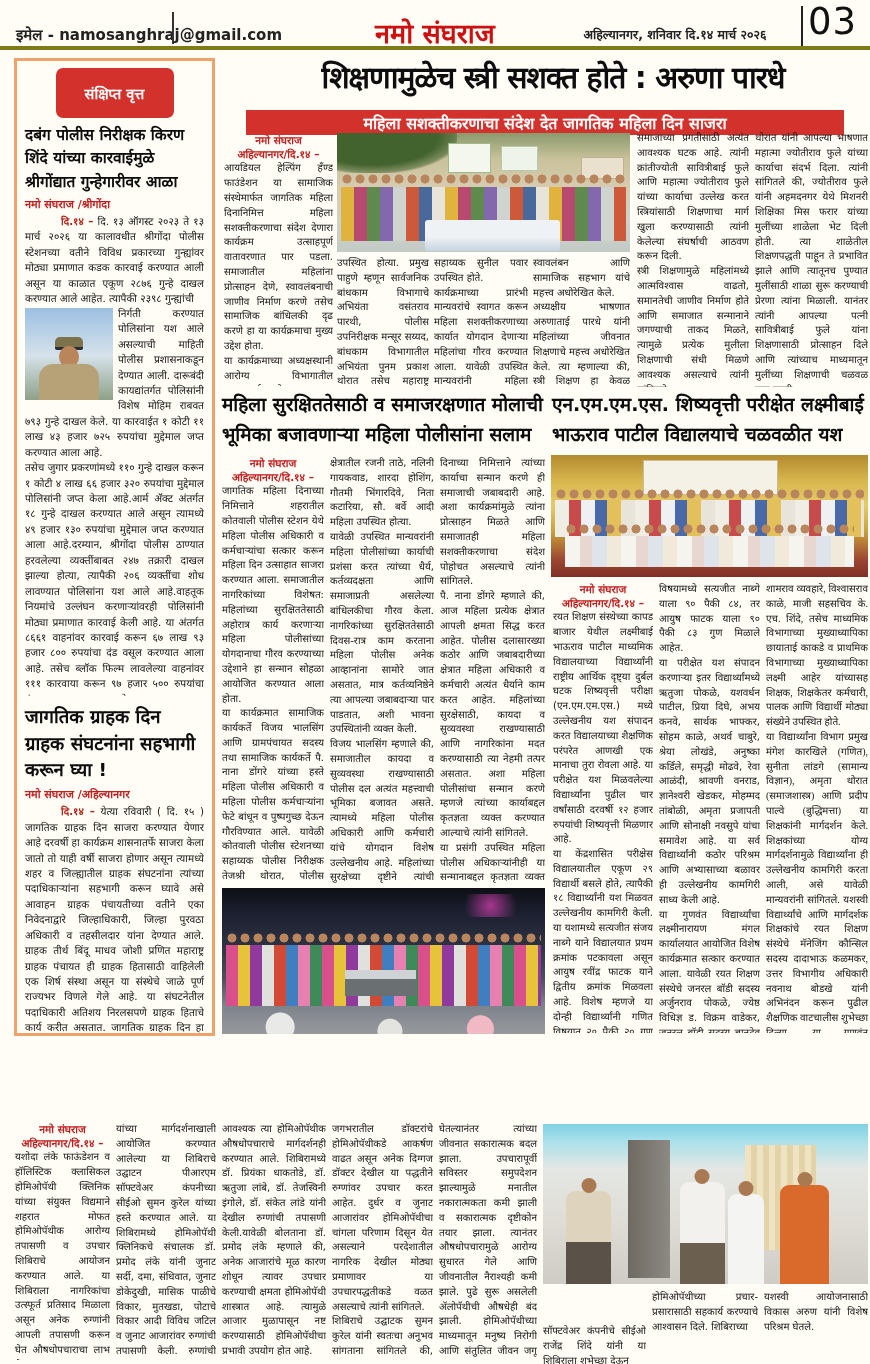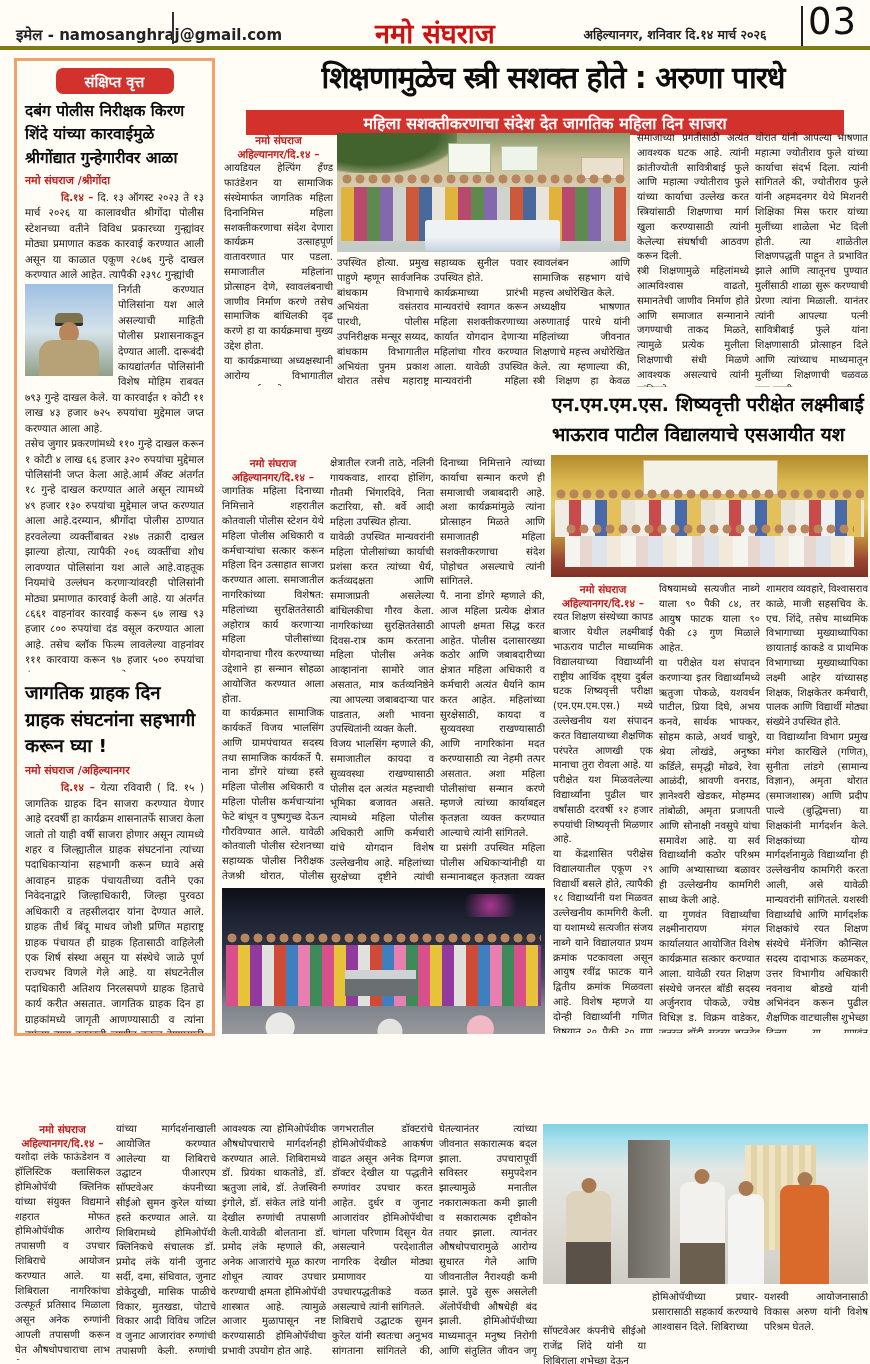--- a/index.html
+++ b/index.html
@@ -21,21 +21,21 @@
   .band{background:#d3312c;color:#fff;font-weight:bold;text-align:center;
         display:flex;align-items:center;justify-content:center;overflow:hidden;}
   .by{ text-align:center;color:#c01f1f;font-weight:bold;font-size:10.5px;line-height:1.35;}
   .coltext{white-space:pre-line;text-align:justify;}
   .col{position:absolute;font-size:10px;line-height:1.48;overflow:hidden;}
   .lead-red{color:#b02418;font-weight:bold;padding-left:36px;}
   
   .sidebar{position:absolute;left:14px;top:58px;width:201px;height:978px;border:3px solid #efa26b;
            box-sizing:border-box;padding:5px 8px;background:#fffdf6;overflow:hidden;}
   .badge{width:118px;margin:2px auto 6px;background:#d3312c;color:#fff;font-weight:bold;
-         font-size:14.5px;text-align:center;border-radius:7px;padding:3px 0;}
+         font-size:14.5px;text-align:center;border-radius:7px;padding:15px 0;}
   .sb-h1{font-size:15.5px;font-weight:bold;line-height:1.5;margin:2px 0 2px;}
   .sb-h2{font-size:18.5px;font-weight:bold;line-height:1.45;margin:8px 0 2px;}
   .sb-by{color:#c01f1f;font-weight:bold;font-size:11px;margin:0 0 3px;}
   .sb-body{font-size:10.3px;line-height:1.5;text-align:justify;overflow:hidden;}
   .sb1-p1{height:92px;}
   .sb1-p2{height:390px;}
   .sb2-body{height:288px;}
   .officer-photo{float:left;width:88px;height:92px;margin:2px 5px 2px 0;position:relative;overflow:hidden;
         background:linear-gradient(180deg,#9dc0e2 0%,#d5e2ea 52%,#8fa089 100%);}
   .off-body{position:absolute;left:14px;bottom:-4px;width:60px;height:40px;border-radius:14px 14px 0 0;background:#b6a276;}
@@ -172,20 +172,21 @@
     </div>
   <div class="col" style="left:637px;top:131px;width:112px;height:256px;">
       <div class="coltext">समाजाच्या प्रगतीसाठी अत्यंत आवश्यक घटक आहे. त्यांनी क्रांतीज्योती सावित्रीबाई फुले आणि महात्मा ज्योतीराव फुले यांच्या कार्याचा उल्लेख करत स्त्रियांसाठी शिक्षणाचा मार्ग खुला करण्यासाठी त्यांनी केलेल्या संघर्षाची आठवण करून दिली.
 स्त्री शिक्षणामुळे महिलांमध्ये आत्मविश्वास वाढतो, समानतेची जाणीव निर्माण होते आणि समाजात सन्मानाने जगण्याची ताकद मिळते, त्यामुळे प्रत्येक मुलीला शिक्षणाची संधी मिळणे आवश्यक असल्याचे त्यांनी सांगितले.
 पीपल्स हेल्पलाईनचे प्रकाश</div>
     </div>
   <div class="col" style="left:755px;top:131px;width:113px;height:256px;">
       <div class="coltext">थोरात यांनी आपल्या भाषणात महात्मा ज्योतीराव फुले यांच्या कार्याचा संदर्भ दिला. त्यांनी सांगितले की, ज्योतीराव फुले यांनी अहमदनगर येथे मिशनरी शिक्षिका मिस फरार यांच्या मुलींच्या शाळेला भेट दिली होती. त्या शाळेतील शिक्षणपद्धती पाहून ते प्रभावित झाले आणि त्यातूनच पुण्यात मुलींसाठी शाळा सुरू करण्याची प्रेरणा त्यांना मिळाली. यानंतर त्यांनी आपल्या पत्नी सावित्रीबाई फुले यांना शिक्षणासाठी प्रोत्साहन दिले आणि त्यांच्याच माध्यमातून मुलींच्या शिक्षणाची चळवळ सुरू झाली.</div>
     </div>
 
+  <div id="pol-h" class="hl">महिला सुरक्षिततेसाठी व समाजरक्षणात मोलाची भूमिका बजावणाऱ्या महिला पोलीसांना सलाम</div>
   <div class="col" style="left:222px;top:456px;width:102px;height:428px;">
     <div class="by">नमो संघराज</div>
     <div class="by">अहिल्यानगर/दि.१४ –</div>
     <div class="coltext">जागतिक महिला दिनाच्या निमित्ताने शहरातील कोतवाली पोलीस स्टेशन येथे महिला पोलीस अधिकारी व कर्मचाऱ्यांचा सत्कार करून महिला दिन उत्साहात साजरा करण्यात आला. समाजातील नागरिकांच्या विशेषत: महिलांच्या सुरक्षिततेसाठी अहोरात्र कार्य करणाऱ्या महिला पोलीसांच्या योगदानाचा गौरव करण्याच्या उद्देशाने हा सन्मान सोहळा आयोजित करण्यात आला होता.
 या कार्यक्रमात सामाजिक कार्यकर्ते विजय भालसिंग आणि ग्रामपंचायत सदस्य तथा सामाजिक कार्यकर्ते पै. नाना डोंगरे यांच्या हस्ते महिला पोलीस अधिकारी व महिला पोलीस कर्मचाऱ्यांना फेटे बांधून व पुष्पगुच्छ देऊन गौरविण्यात आले. यावेळी कोतवाली पोलीस स्टेशनच्या सहाय्यक पोलीस निरीक्षक तेजश्री थोरात, पोलीस उपनिरीक्षक शितल मुगडे, पीएसआय आमीन शेख यांच्यासह कार्यरत सर्व महिला पोलीसांचा विशेष सन्मान करण्यात आला. यावेळी सामाजिक</div>
   </div>
   <div class="col" style="left:330px;top:456px;width:104px;height:428px;">
       <div class="coltext">क्षेत्रातील रजनी ताठे, नलिनी गायकवाड, शारदा होशिंग, गौतमी भिंगारदिवे, निता कटारिया, सौ. बर्वे आदी महिला उपस्थित होत्या.
 यावेळी उपस्थित मान्यवरांनी महिला पोलीसांच्या कार्याची प्रशंसा करत त्यांच्या धैर्य, कर्तव्यदक्षता आणि समाजाप्रती असलेल्या बांधिलकीचा गौरव केला. नागरिकांच्या सुरक्षिततेसाठी दिवस-रात्र काम करताना महिला पोलीस अनेक आव्हानांना सामोरे जात असतात, मात्र कर्तव्यनिष्ठेने त्या आपल्या जबाबदाऱ्या पार पाडतात, अशी भावना उपस्थितांनी व्यक्त केली.
 विजय भालसिंग म्हणाले की, समाजातील कायदा व सुव्यवस्था राखण्यासाठी पोलीस दल अत्यंत महत्त्वाची भूमिका बजावत असते. त्यामध्ये महिला पोलीस अधिकारी आणि कर्मचारी यांचे योगदान विशेष उल्लेखनीय आहे. महिलांच्या सुरक्षेच्या दृष्टीने त्यांची उपस्थिती समाजासाठी विश्वासार्ह ठरते. अनेक वेळा कठीण परिस्थितीतही त्या धैर्याने काम करतात. महिला</div>
@@ -197,21 +198,21 @@
     </div>
 
   <div id="pol-photo" class="photo">
     <div class="glow"></div>
     <div class="heads-row"></div>
     <div class="bodies-row"></div>
     <div class="table"></div>
     <div class="chairs"></div>
   </div>
 
-  <div id="sch-h" class="hl">एन.एम.एम.एस. शिष्यवृत्ती परीक्षेत लक्ष्मीबाई भाऊराव पाटील विद्यालयाचे एसआयीत यश</div>
+  <div id="sch-h" class="hl">एन.एम.एम.एस. शिष्यवृत्ती परीक्षेत लक्ष्मीबाई भाऊराव पाटील विद्यालयाचे चळवळीत यश</div>
   <div id="sch-photo" class="photo">
     <div class="banner"></div>
     <div class="heads-row"></div>
     <div class="bodies-row"></div>
     <div class="heads-row heads2"></div>
     <div class="bodies-row bodies2"></div>
   </div>
   <div class="col" style="left:553px;top:582px;width:100px;height:451px;">
     <div class="by">नमो संघराज</div>
     <div class="by">अहिल्यानगर/दि.१४ –</div>

